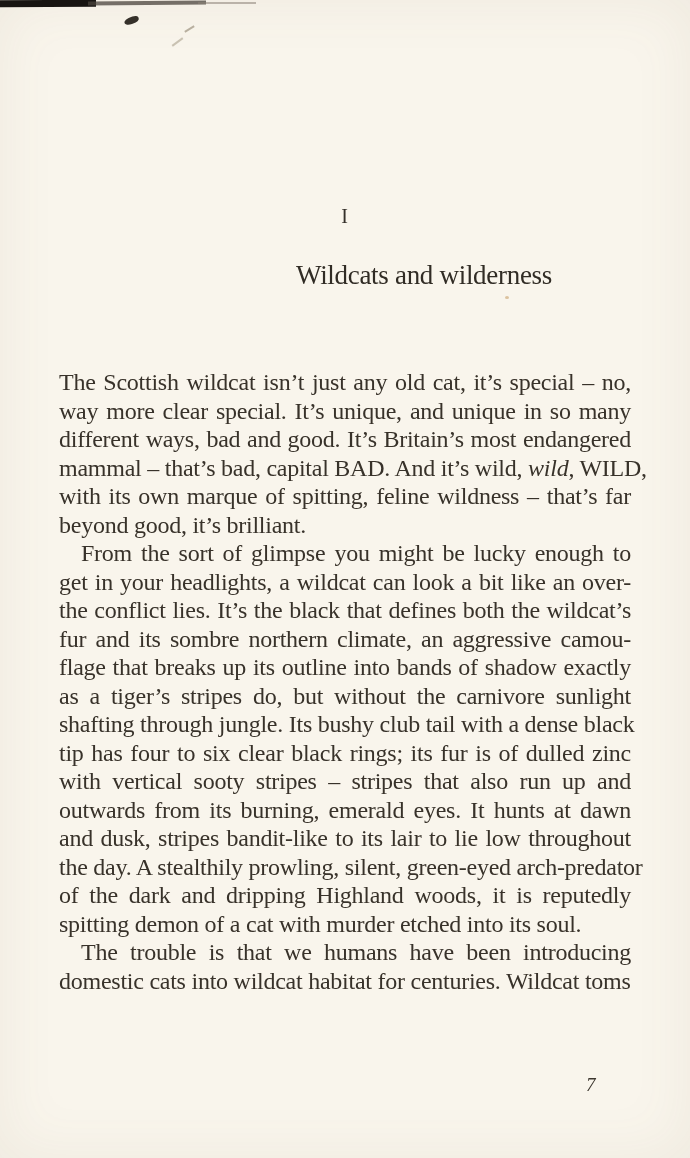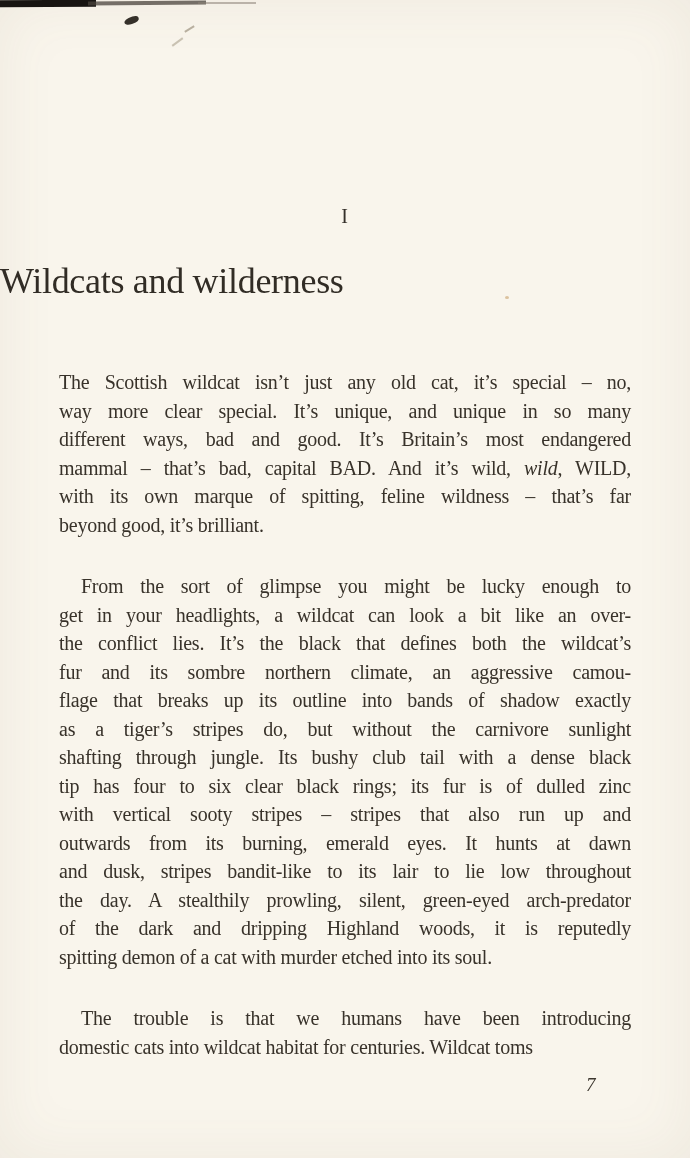--- a/index.html
+++ b/index.html
@@ -63,45 +63,44 @@
     position: absolute; left: 0; top: 205px;
     width: 690px;
     text-align: center;
     font-size: 20px;
     letter-spacing: 1px;
     color: #35302a;
   }
   .chapter-title {
     position: absolute; left: 0; top: 260px;
     width: 552px;
-    text-align: left;
-    font-size: 36px;
+    text-align: right;
+    font-size: 27px;
     letter-spacing: -0.3px;
     color: #312c25;
   }
   .body-text {
     position: absolute; left: 59px; top: 368px;
     width: 572px;
-    font-size: 20px;
+    font-size: 24px;
     line-height: 28.5px;
     letter-spacing: -0.25px;
     color: #38322a;
   }
   .text-line {
     text-align: justify;
     text-align-last: justify;
     white-space: nowrap;
   }
   .text-line.para-end {
     text-align-last: left;
     font-family: Liberation Serif, serif;
   }
   .text-line.indented {
     text-indent: 22px;
-    margin-top: 33px;
   }
   .page-number {
     position: absolute; left: 586px; top: 1074px;
     font-size: 19px;
     font-style: italic;
     color: #3c362e;
   }
 </style>
 </head>
 <body>

